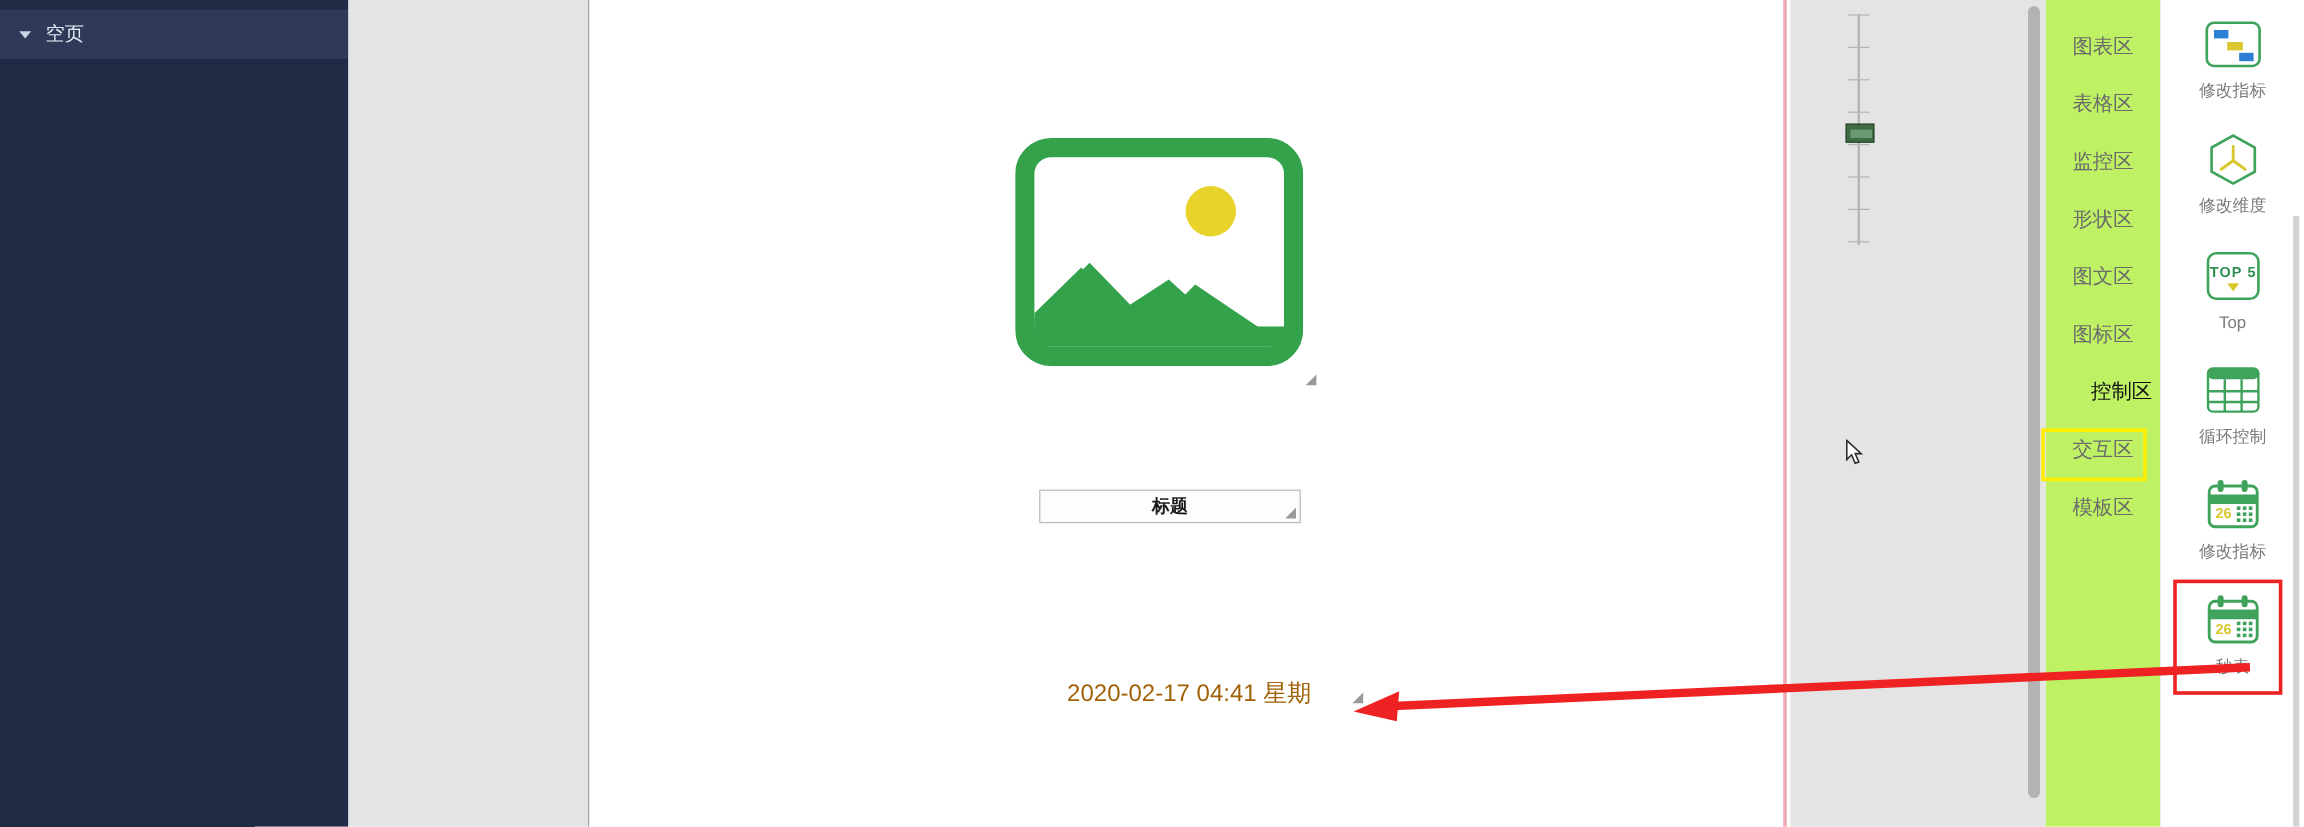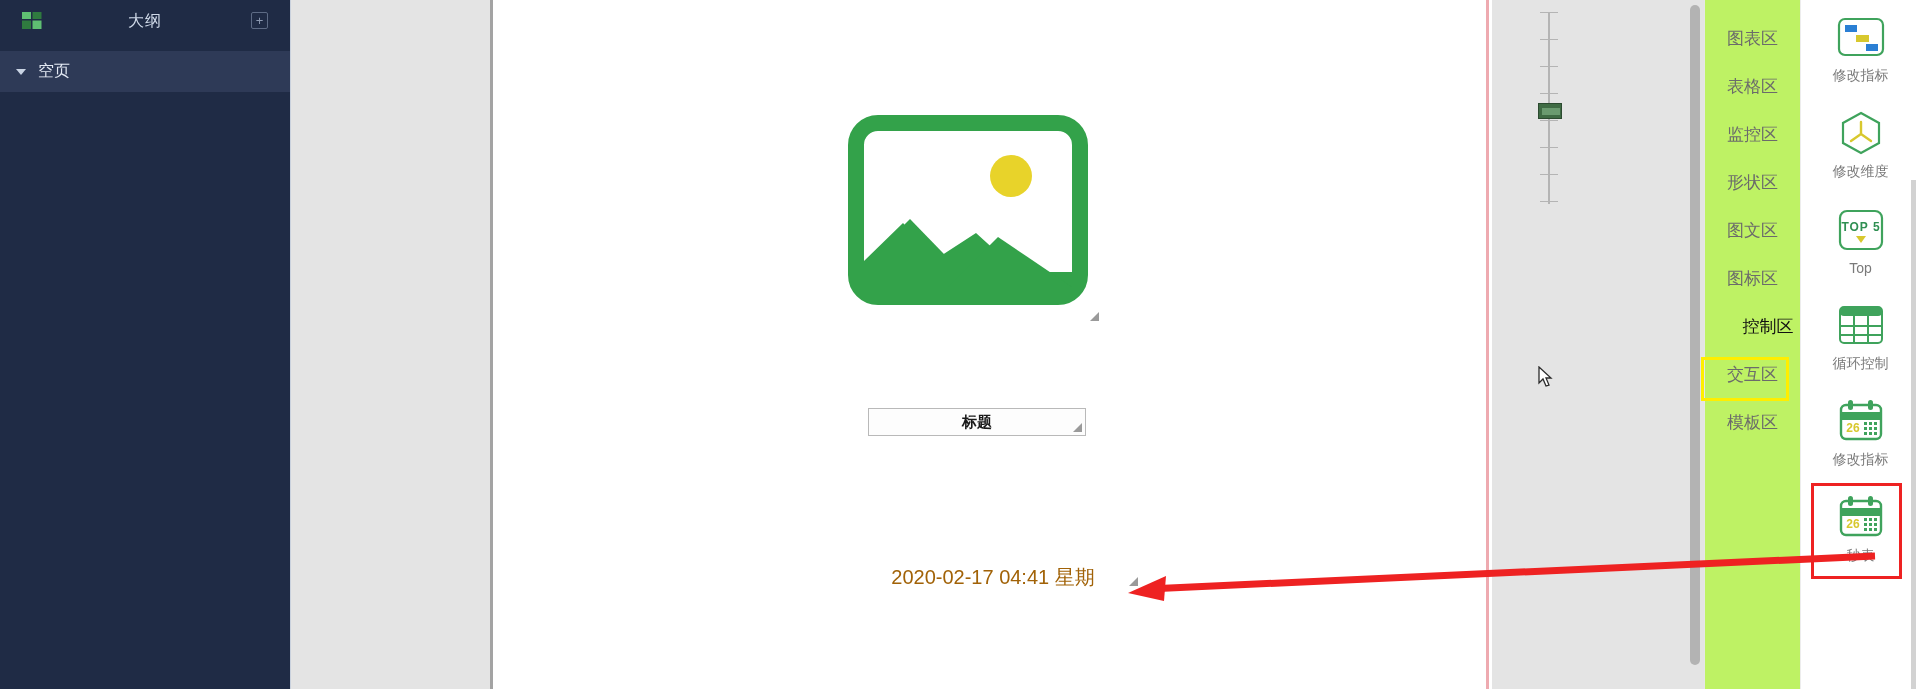--- a/index.html
+++ b/index.html
@@ -82,21 +82,21 @@
     background: #e4e4e4;
     border-left: 1px solid #c9d1dd;
   }
 
   
   .canvas-wrap {
     position: absolute;
     left: 490px; top: 0;
     width: 999px; height: 689px;
     background: #ffffff;
-    border-left: 3px solid #a3a3a3;
+    border-left: 1px solid #a3a3a3;
     border-right: 3px solid #eeaab0;
   }
   .img-widget {
     position: absolute;
     left: 355px; top: 115px;
     width: 240px; height: 200px;
   }
   .img-widget svg { width: 240px; height: 190px; display: block; }
   .handle-tri {
     position: absolute;
@@ -276,32 +276,20 @@
     pointer-events: none;
     z-index: 30;
   }
 </style>
 </head>
 <body>
 
 <div id="app">
 
   <div class="outline-panel">
-    <div class="outline-header">
-      <span class="outline-grid-icon">
-        <svg viewBox="0 0 20 17" width="20" height="17">
-          <rect x="0" y="0" width="9" height="7" fill="#5fbf72"></rect>
-          <rect x="10.5" y="0" width="9" height="7" fill="#2f7a3f"></rect>
-          <rect x="0" y="8.5" width="9" height="8.5" fill="#2f7a3f"></rect>
-          <rect x="10.5" y="8.5" width="9" height="8.5" fill="#5fbf72"></rect>
-        </svg>
-      </span>
-      <span class="outline-title">大纲</span>
-      <span class="outline-add-btn">+</span>
-    </div>
     <div class="outline-item">
       <span class="caret"></span>
       <span class="label">空页</span>
     </div>
   </div>
 
   <div class="gutter-left"></div>
 
   <div class="canvas-wrap">
 

